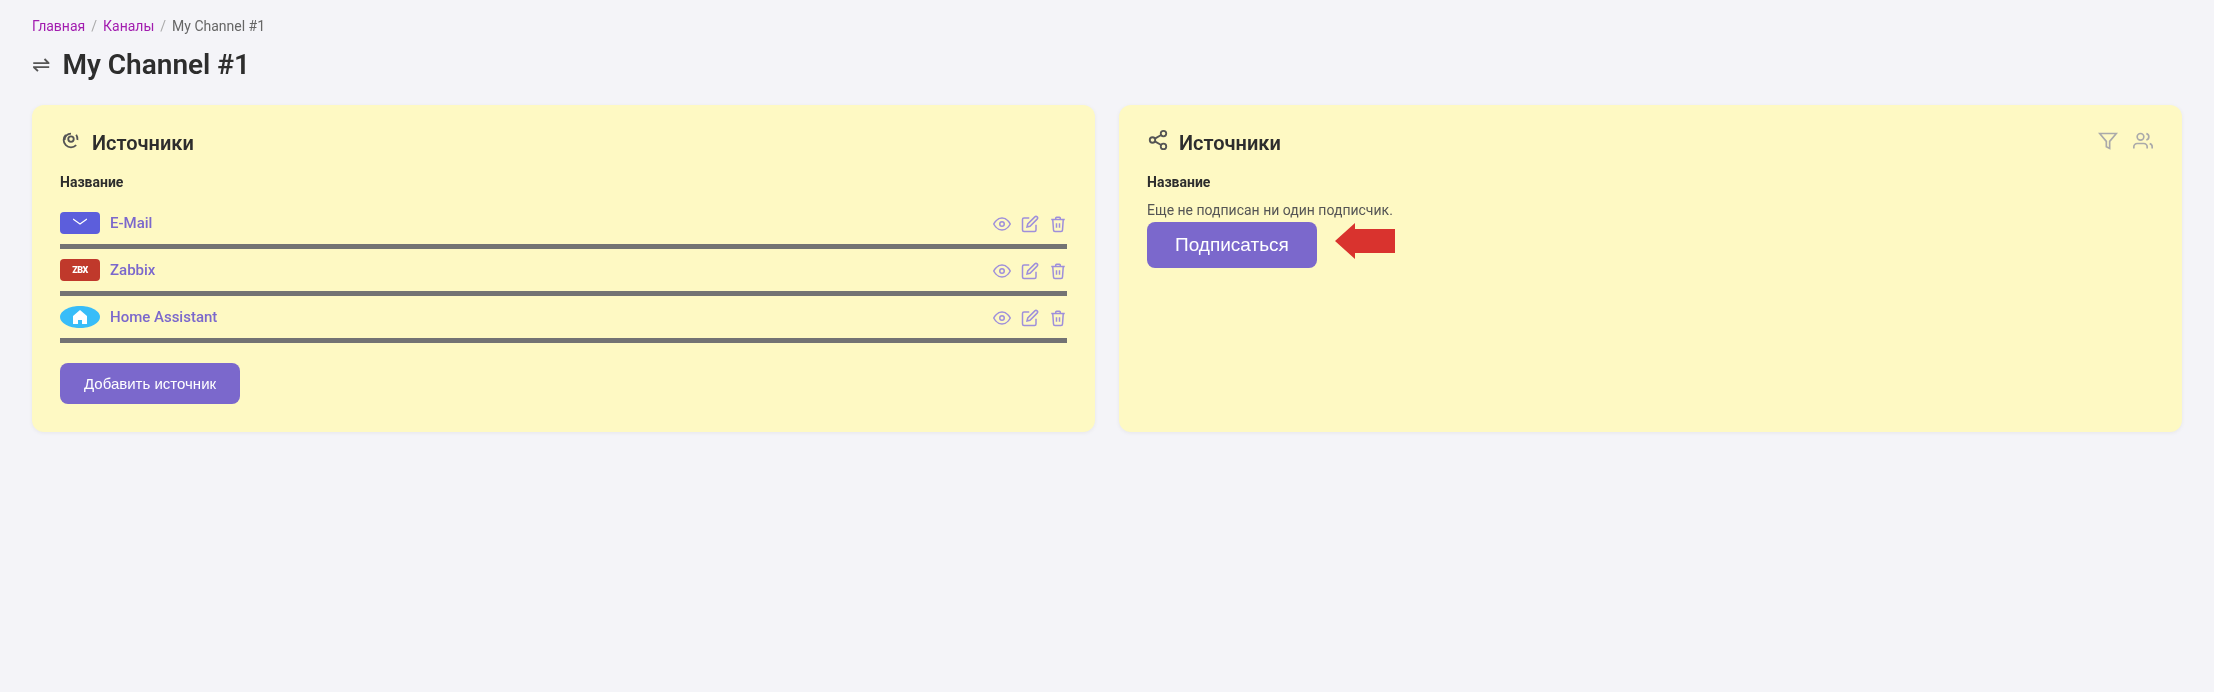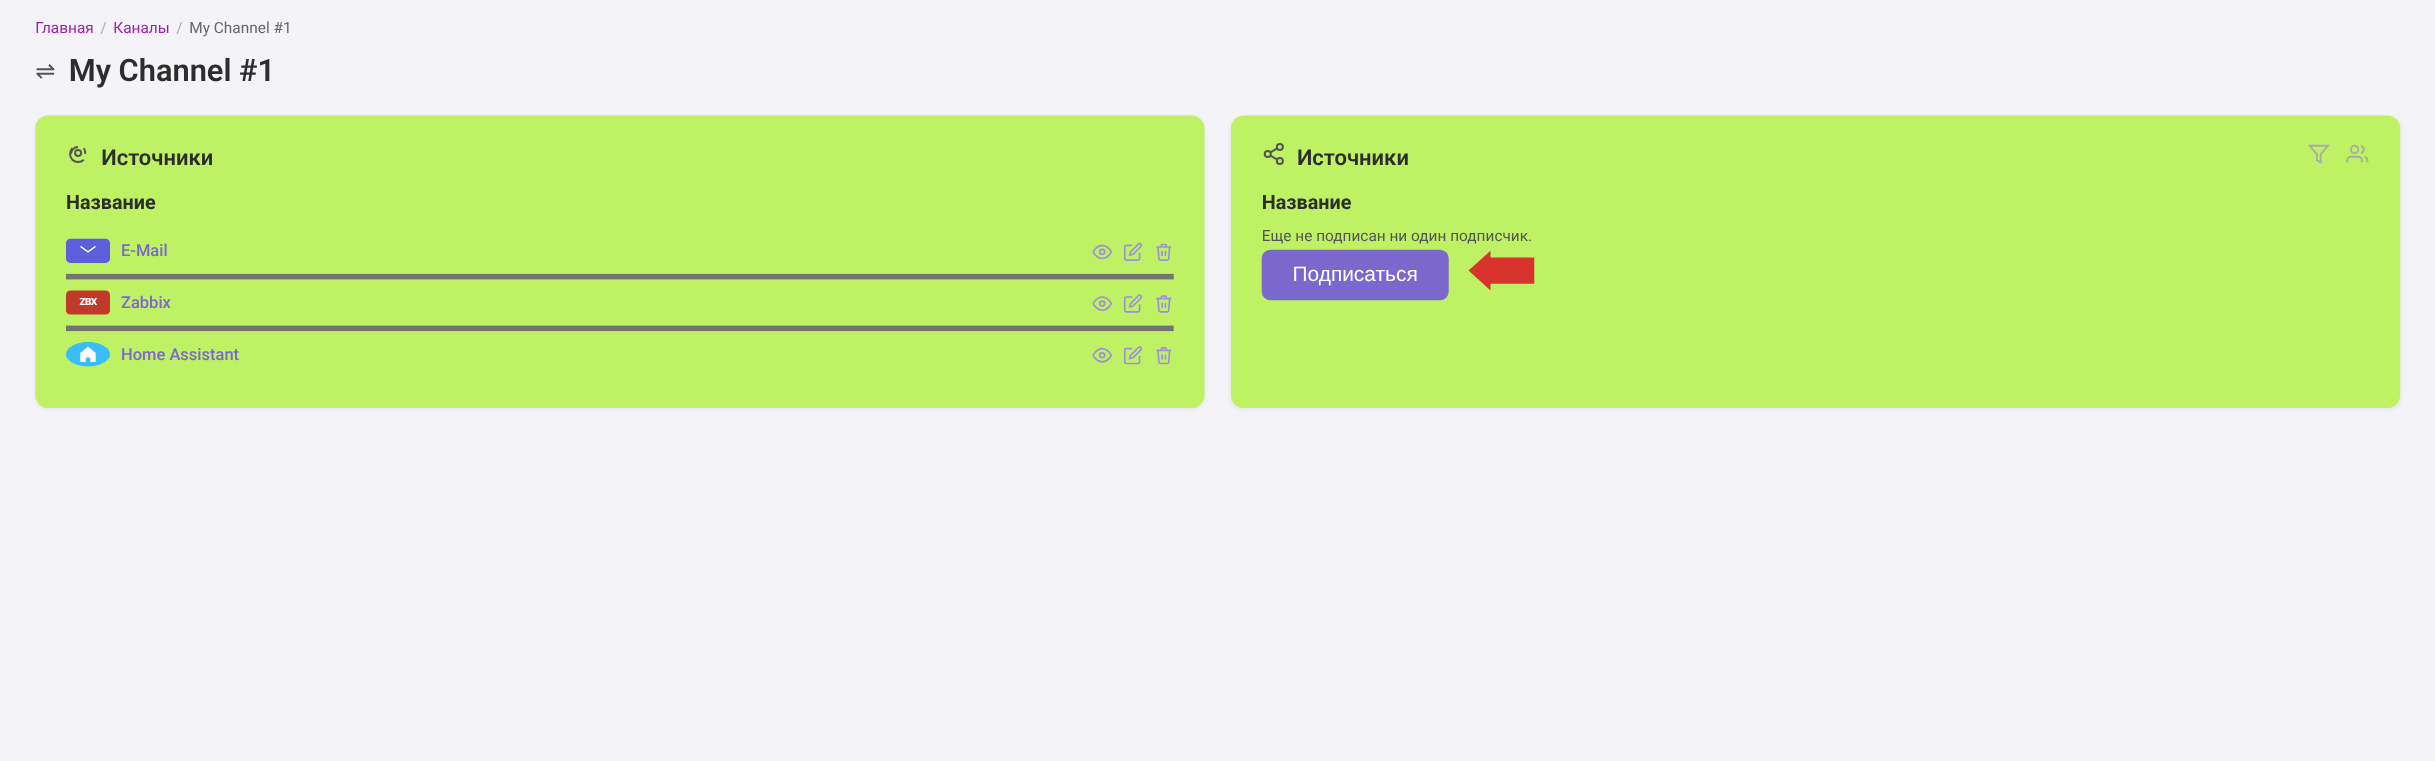--- a/index.html
+++ b/index.html
@@ -76,21 +76,21 @@
     .icon-btn.delete {
       color: #e05b7a;
       border-color: #f2b8c6;
     }
     .cards-row {
       display: grid;
       grid-template-columns: 1fr 1fr;
       gap: 24px;
     }
     .card {
-      background: #bef264;
+      background: #fef9c3;
       border-radius: 12px;
       padding: 24px 28px 28px 28px;
       box-shadow: 0 1px 4px rgba(0,0,0,0.06);
     }
     .card-header {
       display: flex;
       align-items: center;
       gap: 10px;
       margin-bottom: 18px;
     }
@@ -106,21 +106,21 @@
     .card-header-right {
       margin-left: auto;
       display: flex;
       align-items: center;
       gap: 14px;
       color: #999;
       font-size: 18px;
     }
     .col-name {
       font-weight: 700;
-      font-size: 18px;
+      font-size: 14px;
       color: #2d2d2d;
       margin-bottom: 10px;
       padding-bottom: 2px;
     }
     .source-row {
       display: flex;
       align-items: center;
       justify-content: space-between;
       padding: 10px 0;
       border-bottom: 5px solid #737373;
@@ -352,20 +352,21 @@
           <svg class="svg-icon delete-icon-svg" viewBox="0 0 24 24" stroke="#9e8fdb" fill="none" stroke-width="2">
             <polyline points="3 6 5 6 21 6"></polyline>
             <path d="M19 6l-1 14a2 2 0 0 1-2 2H8a2 2 0 0 1-2-2L5 6"></path>
             <path d="M10 11v6M14 11v6"></path>
             <path d="M9 6V4a1 1 0 0 1 1-1h4a1 1 0 0 1 1 1v2"></path>
           </svg>
         </span>
       </div>
     </div>
 
+    <button class="add-source-btn">Добавить источник</button>
   </div>
 
   <div class="card">
     <div class="card-header">
       <span class="card-header-icon">
         <svg width="22" height="22" viewBox="0 0 24 24" fill="none" stroke="#555" stroke-width="2">
           <circle cx="18" cy="5" r="3"></circle>
           <circle cx="6" cy="12" r="3"></circle>
           <circle cx="18" cy="19" r="3"></circle>
           <line x1="8.59" y1="13.51" x2="15.42" y2="17.49"></line>

